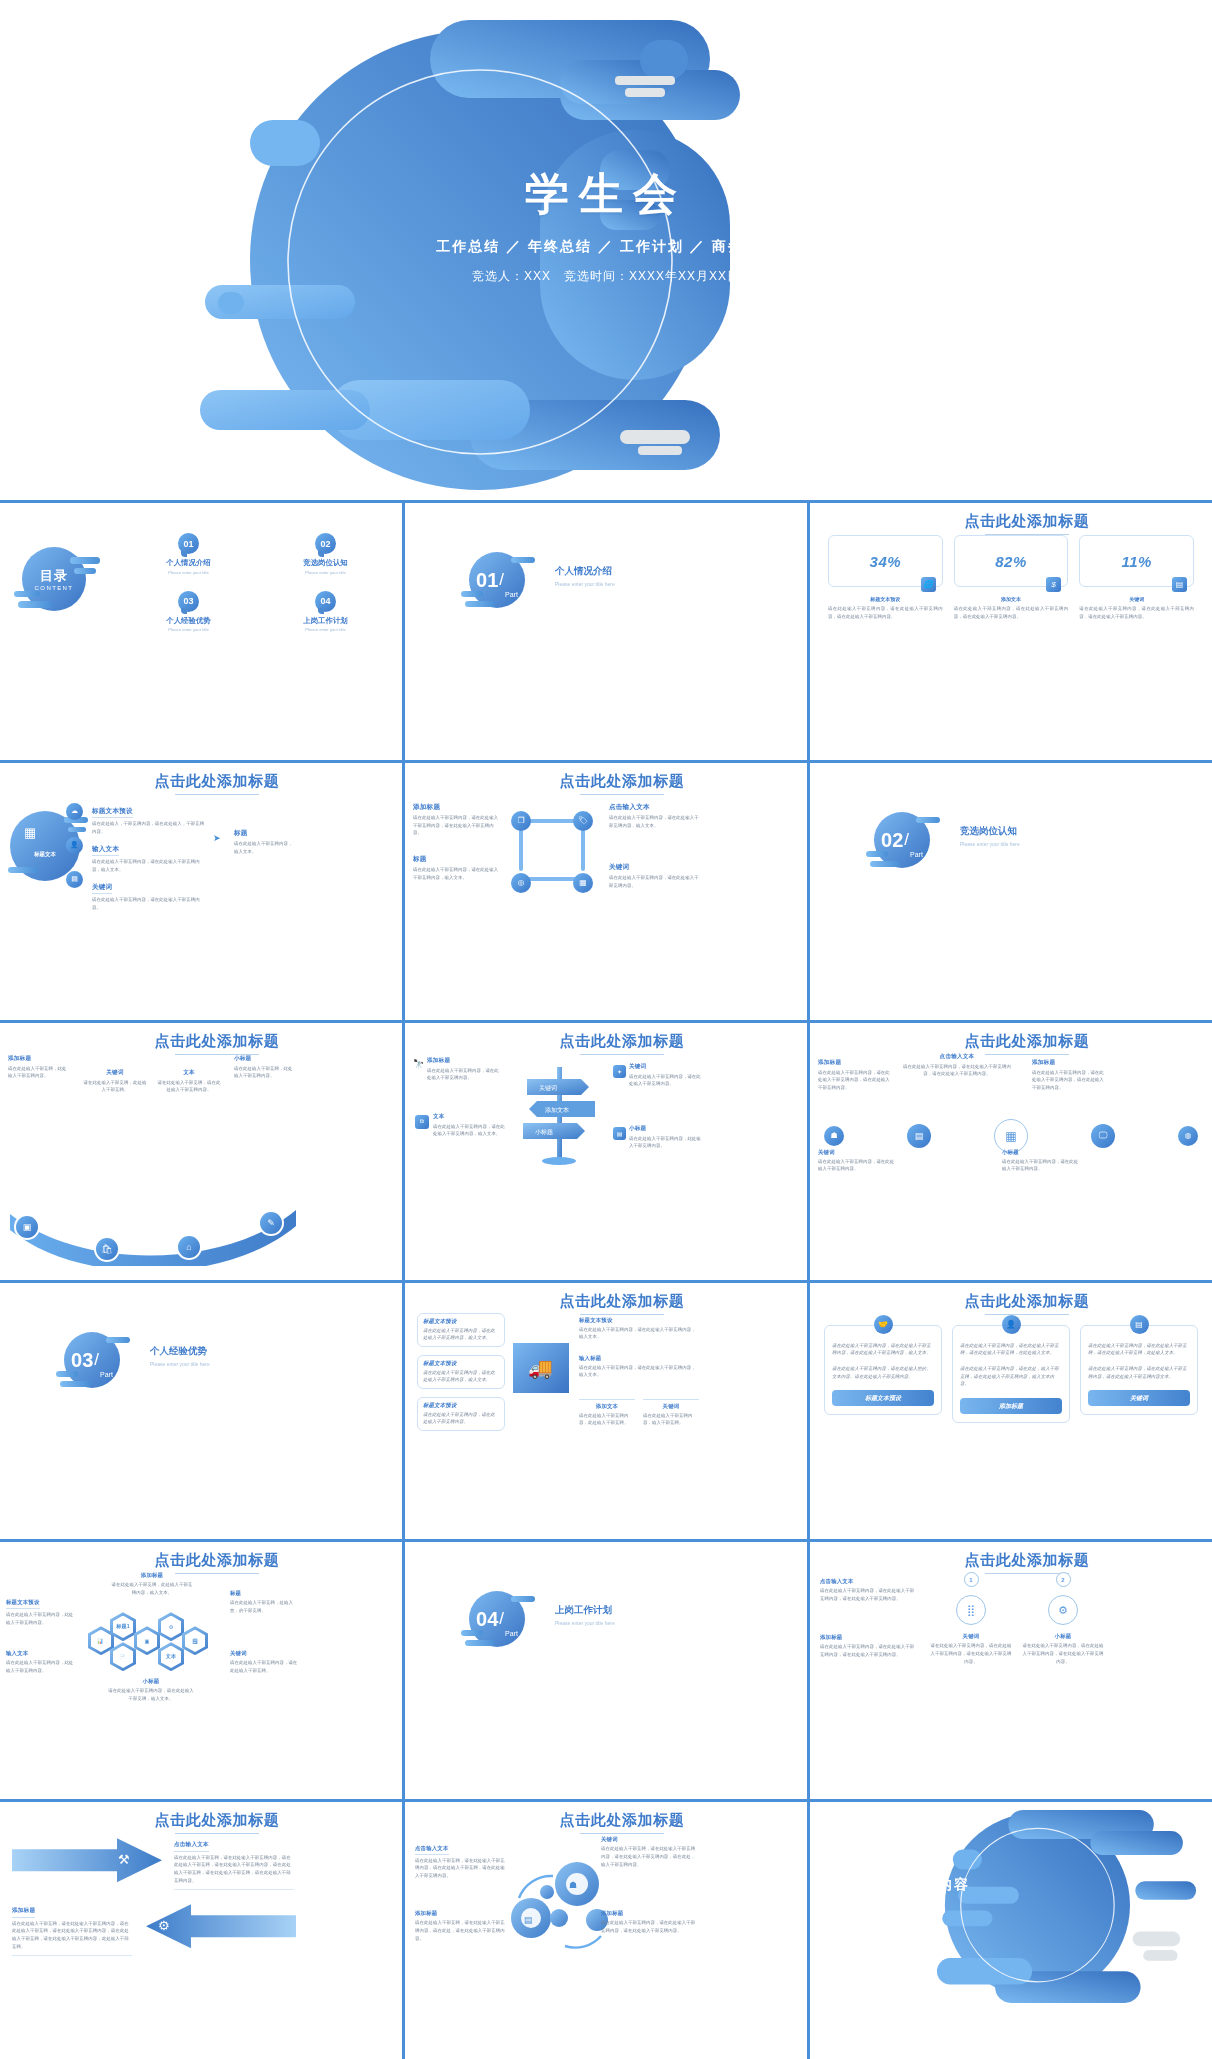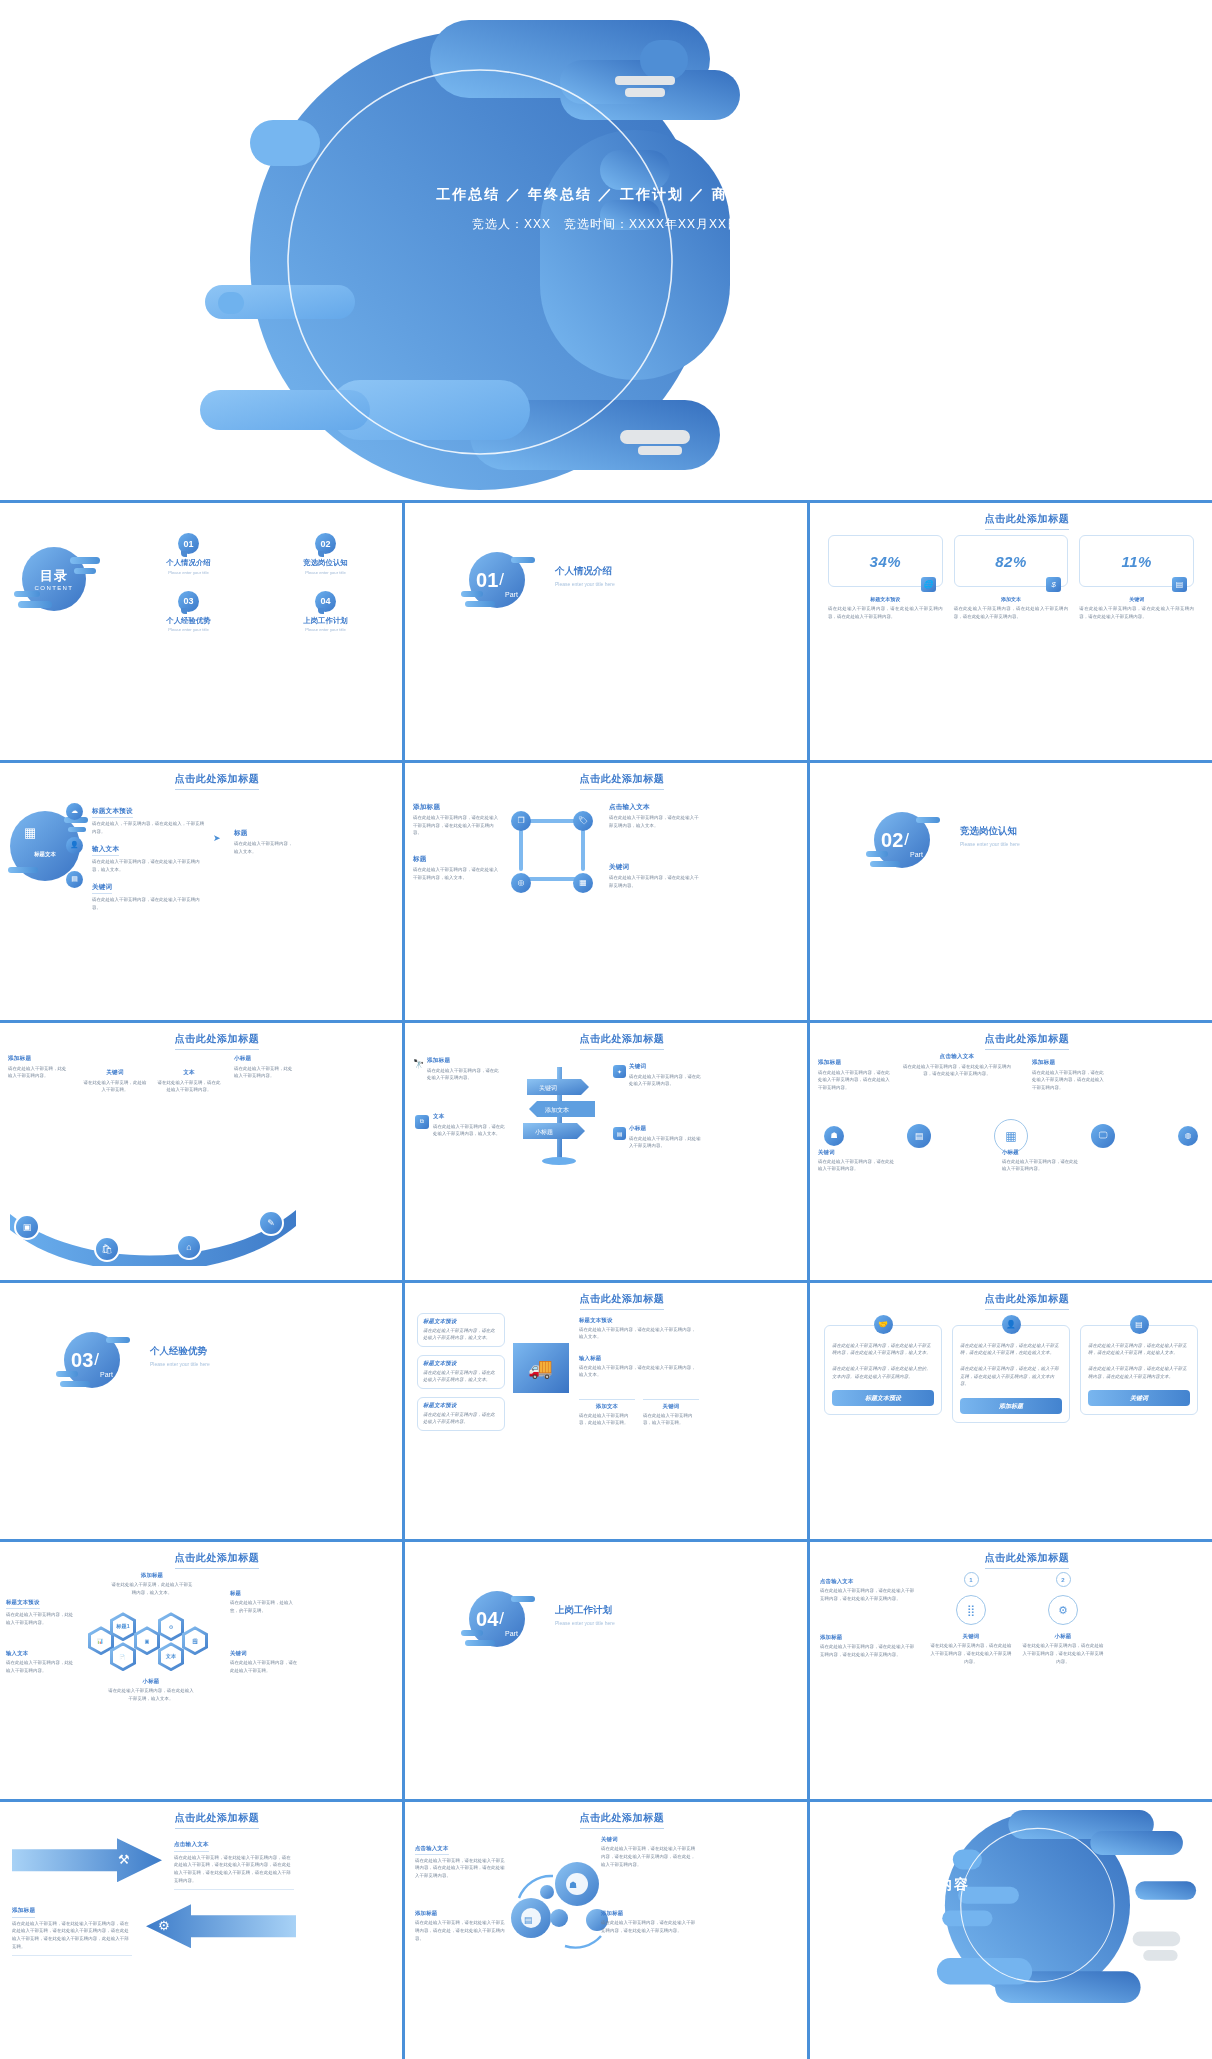--- a/index.html
+++ b/index.html
@@ -33,21 +33,21 @@
   .cv-tags{ font-size:14px; color:#fff; letter-spacing:2px; margin-top:18px; font-weight:bold;}
   .cv-meta{ font-size:12px; color:#fff; letter-spacing:1px; margin-top:12px; }
 
   
   .grid{ flex:1 1 auto; display:grid; grid-template-columns:repeat(3,1fr);
     grid-auto-rows:1fr; gap:3px; padding:3px 0 0 0; background:#4a90d9;}
   .slide{ background:#fff; position:relative; overflow:hidden; }
 
   .s-title{
     position:absolute; left:0; right:0; top:9px; text-align:center;
-    font-size:10px; font-weight:bold; color:#3f7ccc; letter-spacing:.6px;padding-left:32px;
+    font-size:15px; font-weight:bold; color:#3f7ccc; letter-spacing:.6px;padding-left:32px;
   }
   .s-title::after{
     content:""; display:block; width:84px; height:1px; background:#b9d3ee;
     margin:3px auto 0;
   }
 
   
   .h3{ font-size:6.6px; font-weight:bold; color:#3f7ccc; margin-bottom:2px; letter-spacing:.2px;}
   .h3.u{ border-bottom:1px solid #cfe0f3; padding-bottom:1.5px; display:inline-block;}
   .p{ font-size:4.4px; line-height:1.75; color:#6f7f93; letter-spacing:.1px; }
@@ -143,20 +143,21 @@
       <rect x="625" y="88" width="40" height="9" rx="4" fill="#e2e5e8"></rect>
       <rect x="600" y="200" width="60" height="30" rx="15" fill="url(#gMain)"></rect>
       <rect x="620" y="430" width="70" height="14" rx="7" fill="#e2e5e8"></rect>
       <rect x="638" y="446" width="44" height="9" rx="4" fill="#e2e5e8"></rect>
 
       <rect x="218" y="292" width="26" height="22" rx="11" fill="#6fb2ee"></rect>
 
       <circle cx="480" cy="262" r="192" fill="none" stroke="#ffffff" stroke-width="1.6" opacity=".85"></circle>
     </svg>
     <div class="cover-inner">
+      <div class="cv-title">学生会</div>
       <div class="cv-tags">工作总结 ／ 年终总结 ／ 工作计划 ／ 商务竞选</div>
       <div class="cv-meta">竞选人：XXX　竞选时间：XXXX年XX月XX日</div>
     </div>
   </div>
 
   <div class="grid">
 
     <div class="slide">
       <div style="position:absolute;left:14px;top:42px;width:86px;height:66px;">
         <div class="blob" style="width:64px;height:64px;border-radius:50%;position:absolute;left:8px;top:2px;

